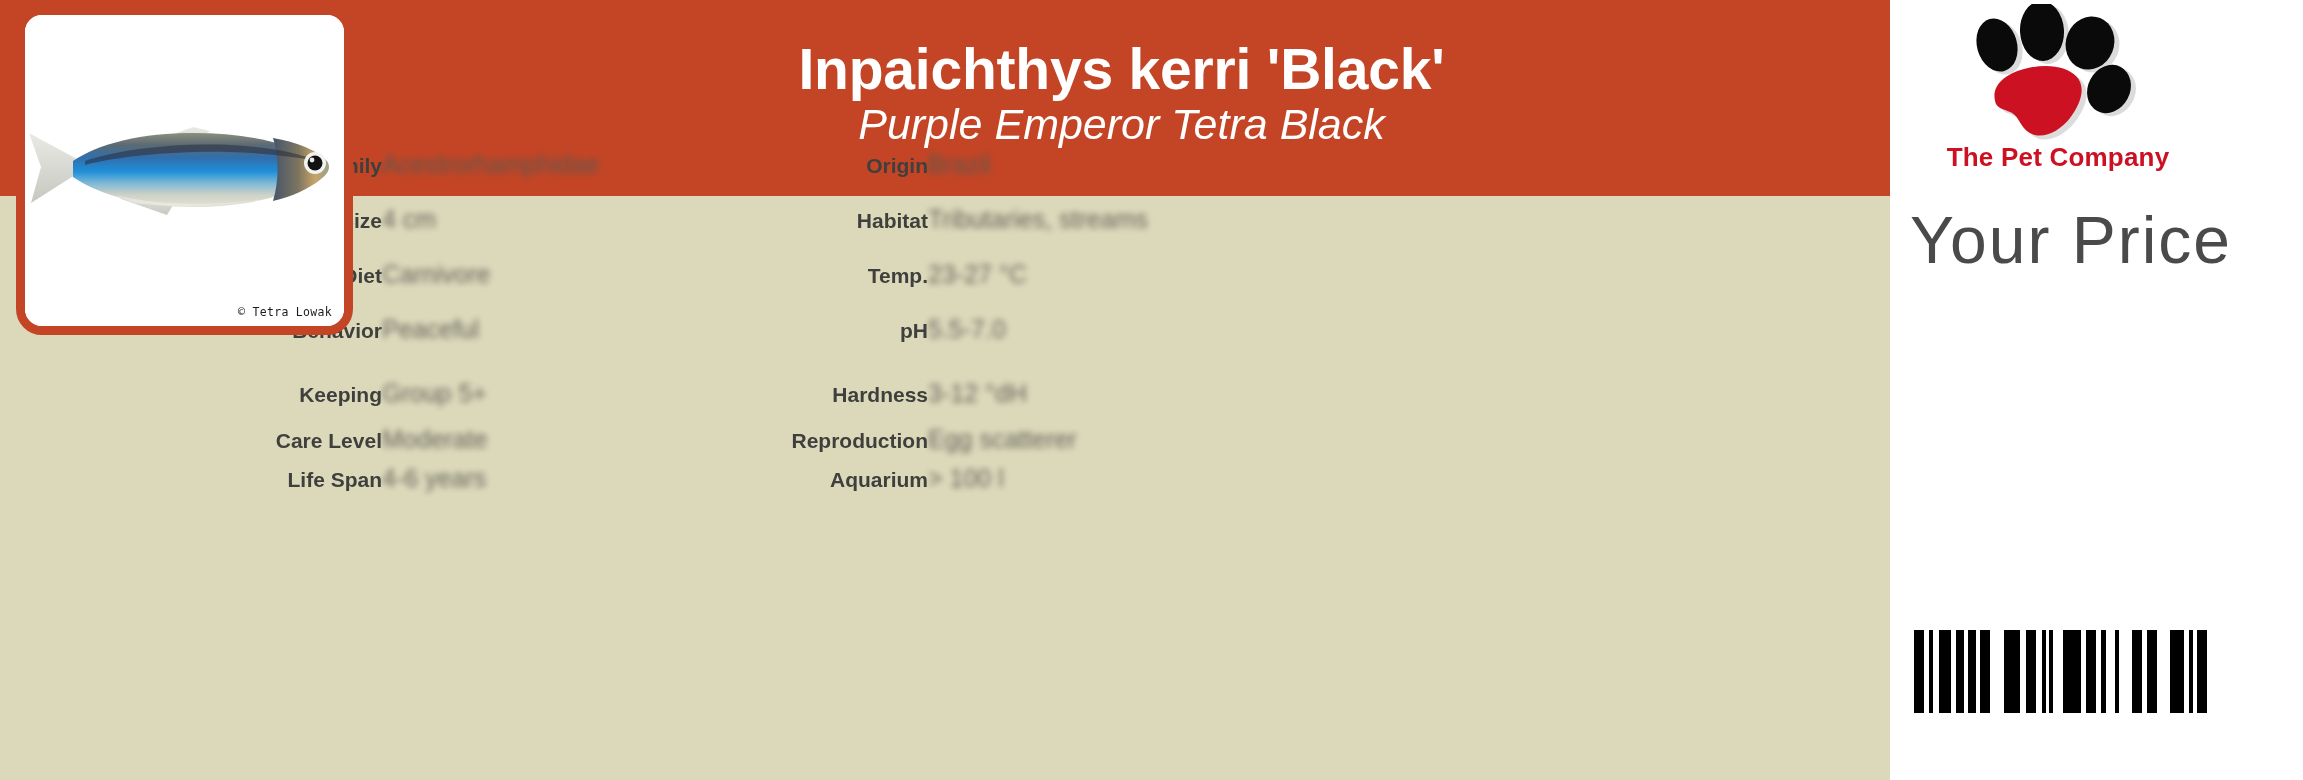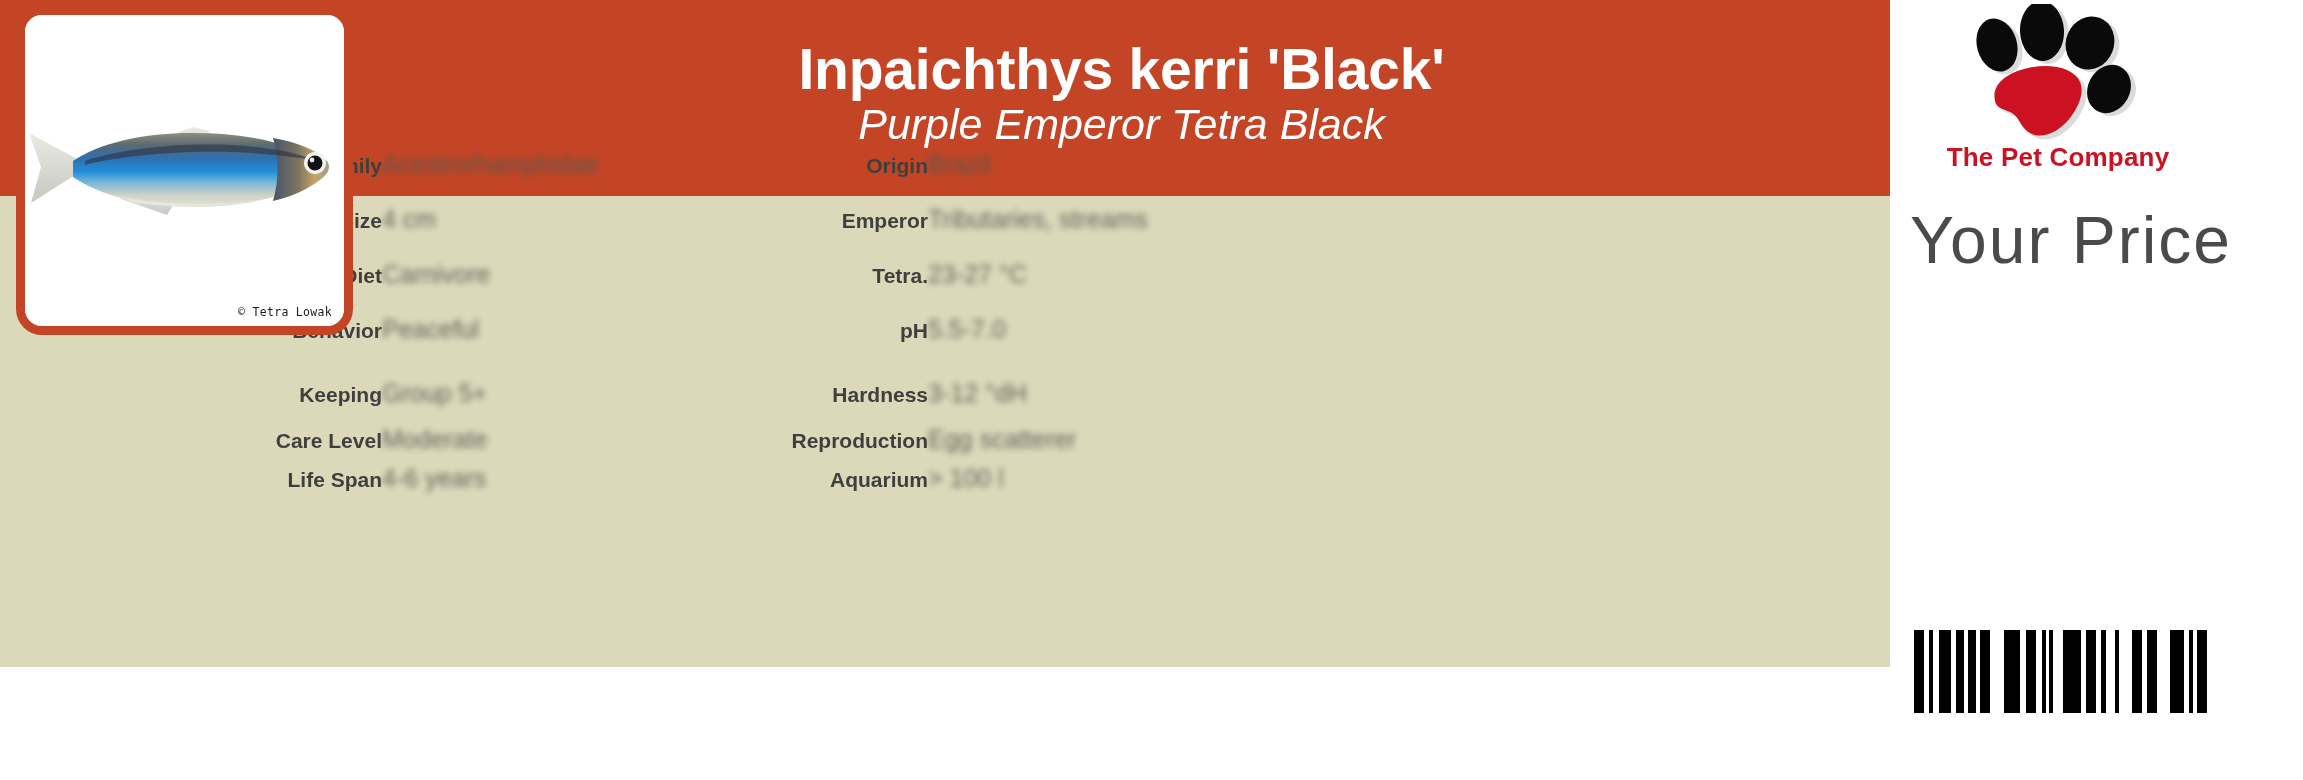--- a/index.html
+++ b/index.html
@@ -15,21 +15,21 @@
   
   #label-root{
     position:absolute;inset:0;
     display:flex;
     background:#ffffff;
   }
 
   
   #main-panel{
     position:relative;
-    width:1890px;height:667px;
+    width:1890px;height:780px;
     flex:0 0 1890px;
     background:#dcd9bb;
     overflow:hidden;
   }
 
   
   #header-bar{
     position:absolute;
     left:0;top:0;
     width:1890px;height:196px;
@@ -304,25 +304,25 @@
           <span class="spec-value">4-6 years</span>
         </div>
       </div>
 
       <div id="col-right" class="spec-col">
         <div class="spec-row r0">
           <span class="spec-label">Origin</span>
           <span class="spec-value">Brazil</span>
         </div>
         <div class="spec-row r1">
-          <span class="spec-label">Emperor</span>
+          <span class="spec-label">Habitat</span>
           <span class="spec-value">Tributaries, streams</span>
         </div>
         <div class="spec-row r2">
-          <span class="spec-label">Tetra.</span>
+          <span class="spec-label">Temp.</span>
           <span class="spec-value">23-27 °C</span>
         </div>
         <div class="spec-row r3">
           <span class="spec-label">pH</span>
           <span class="spec-value">5.5-7.0</span>
         </div>
         <div class="spec-row r4">
           <span class="spec-label">Hardness</span>
           <span class="spec-value">3-12 °dH</span>
         </div>

